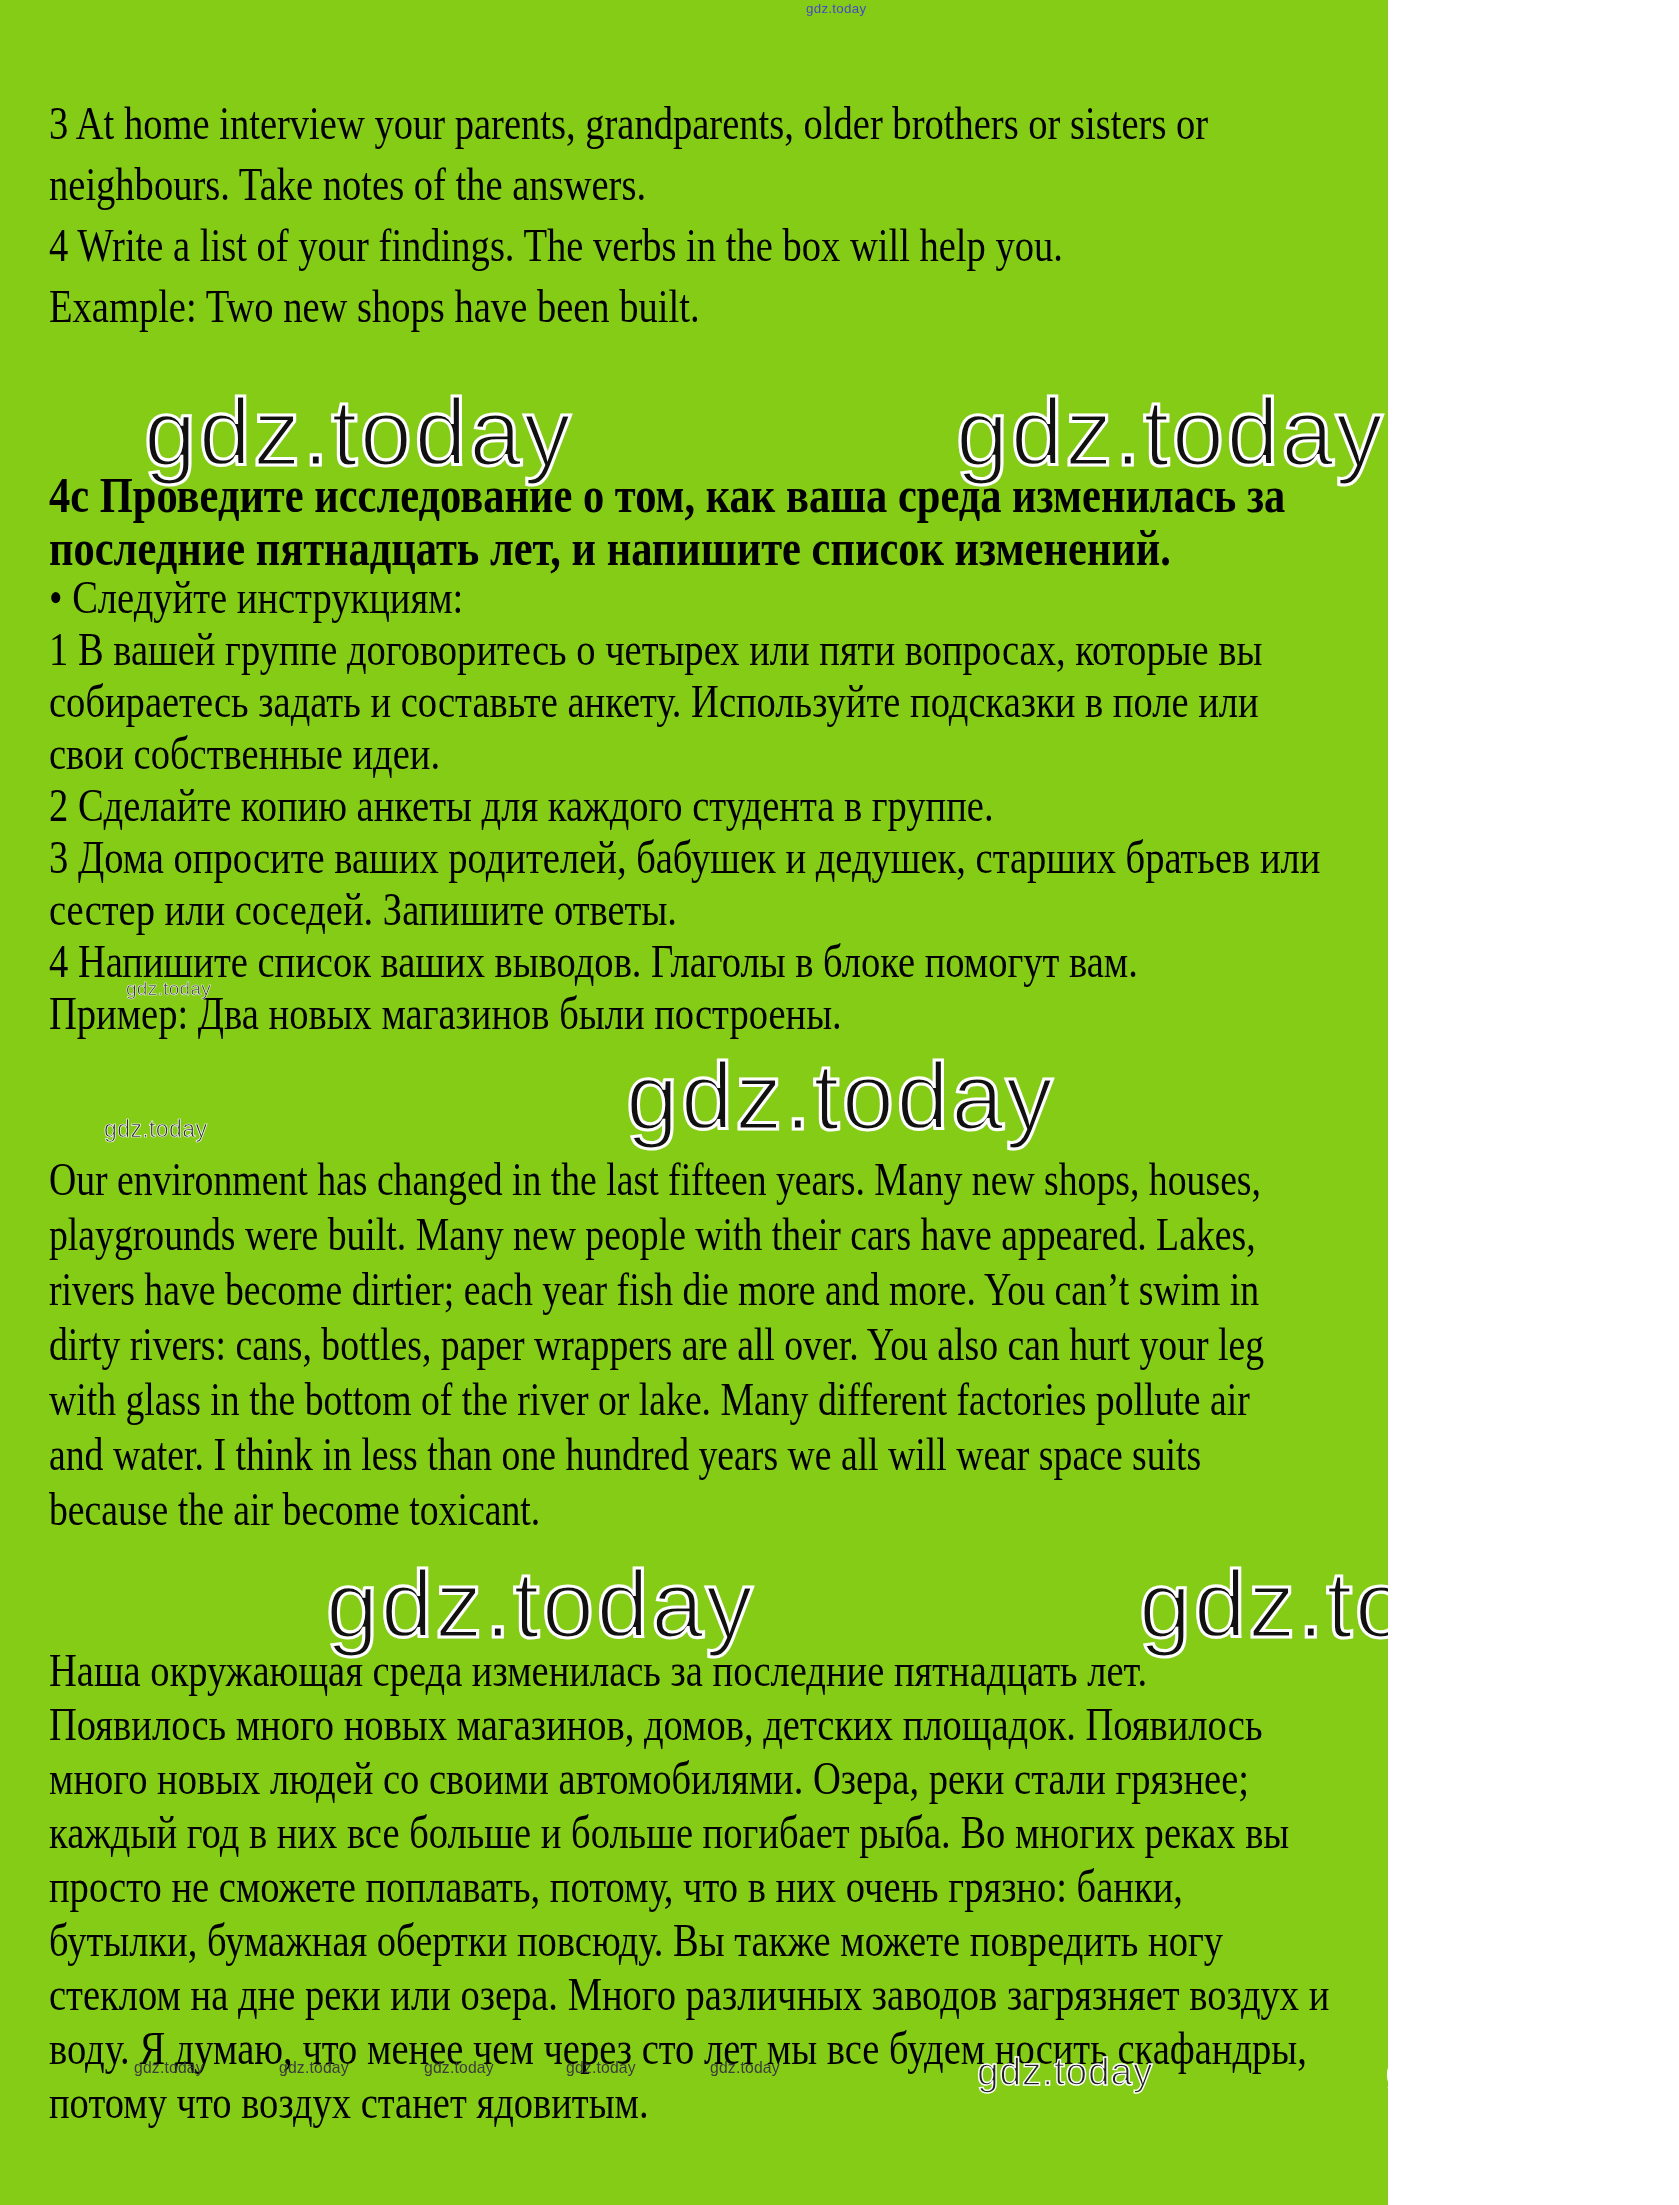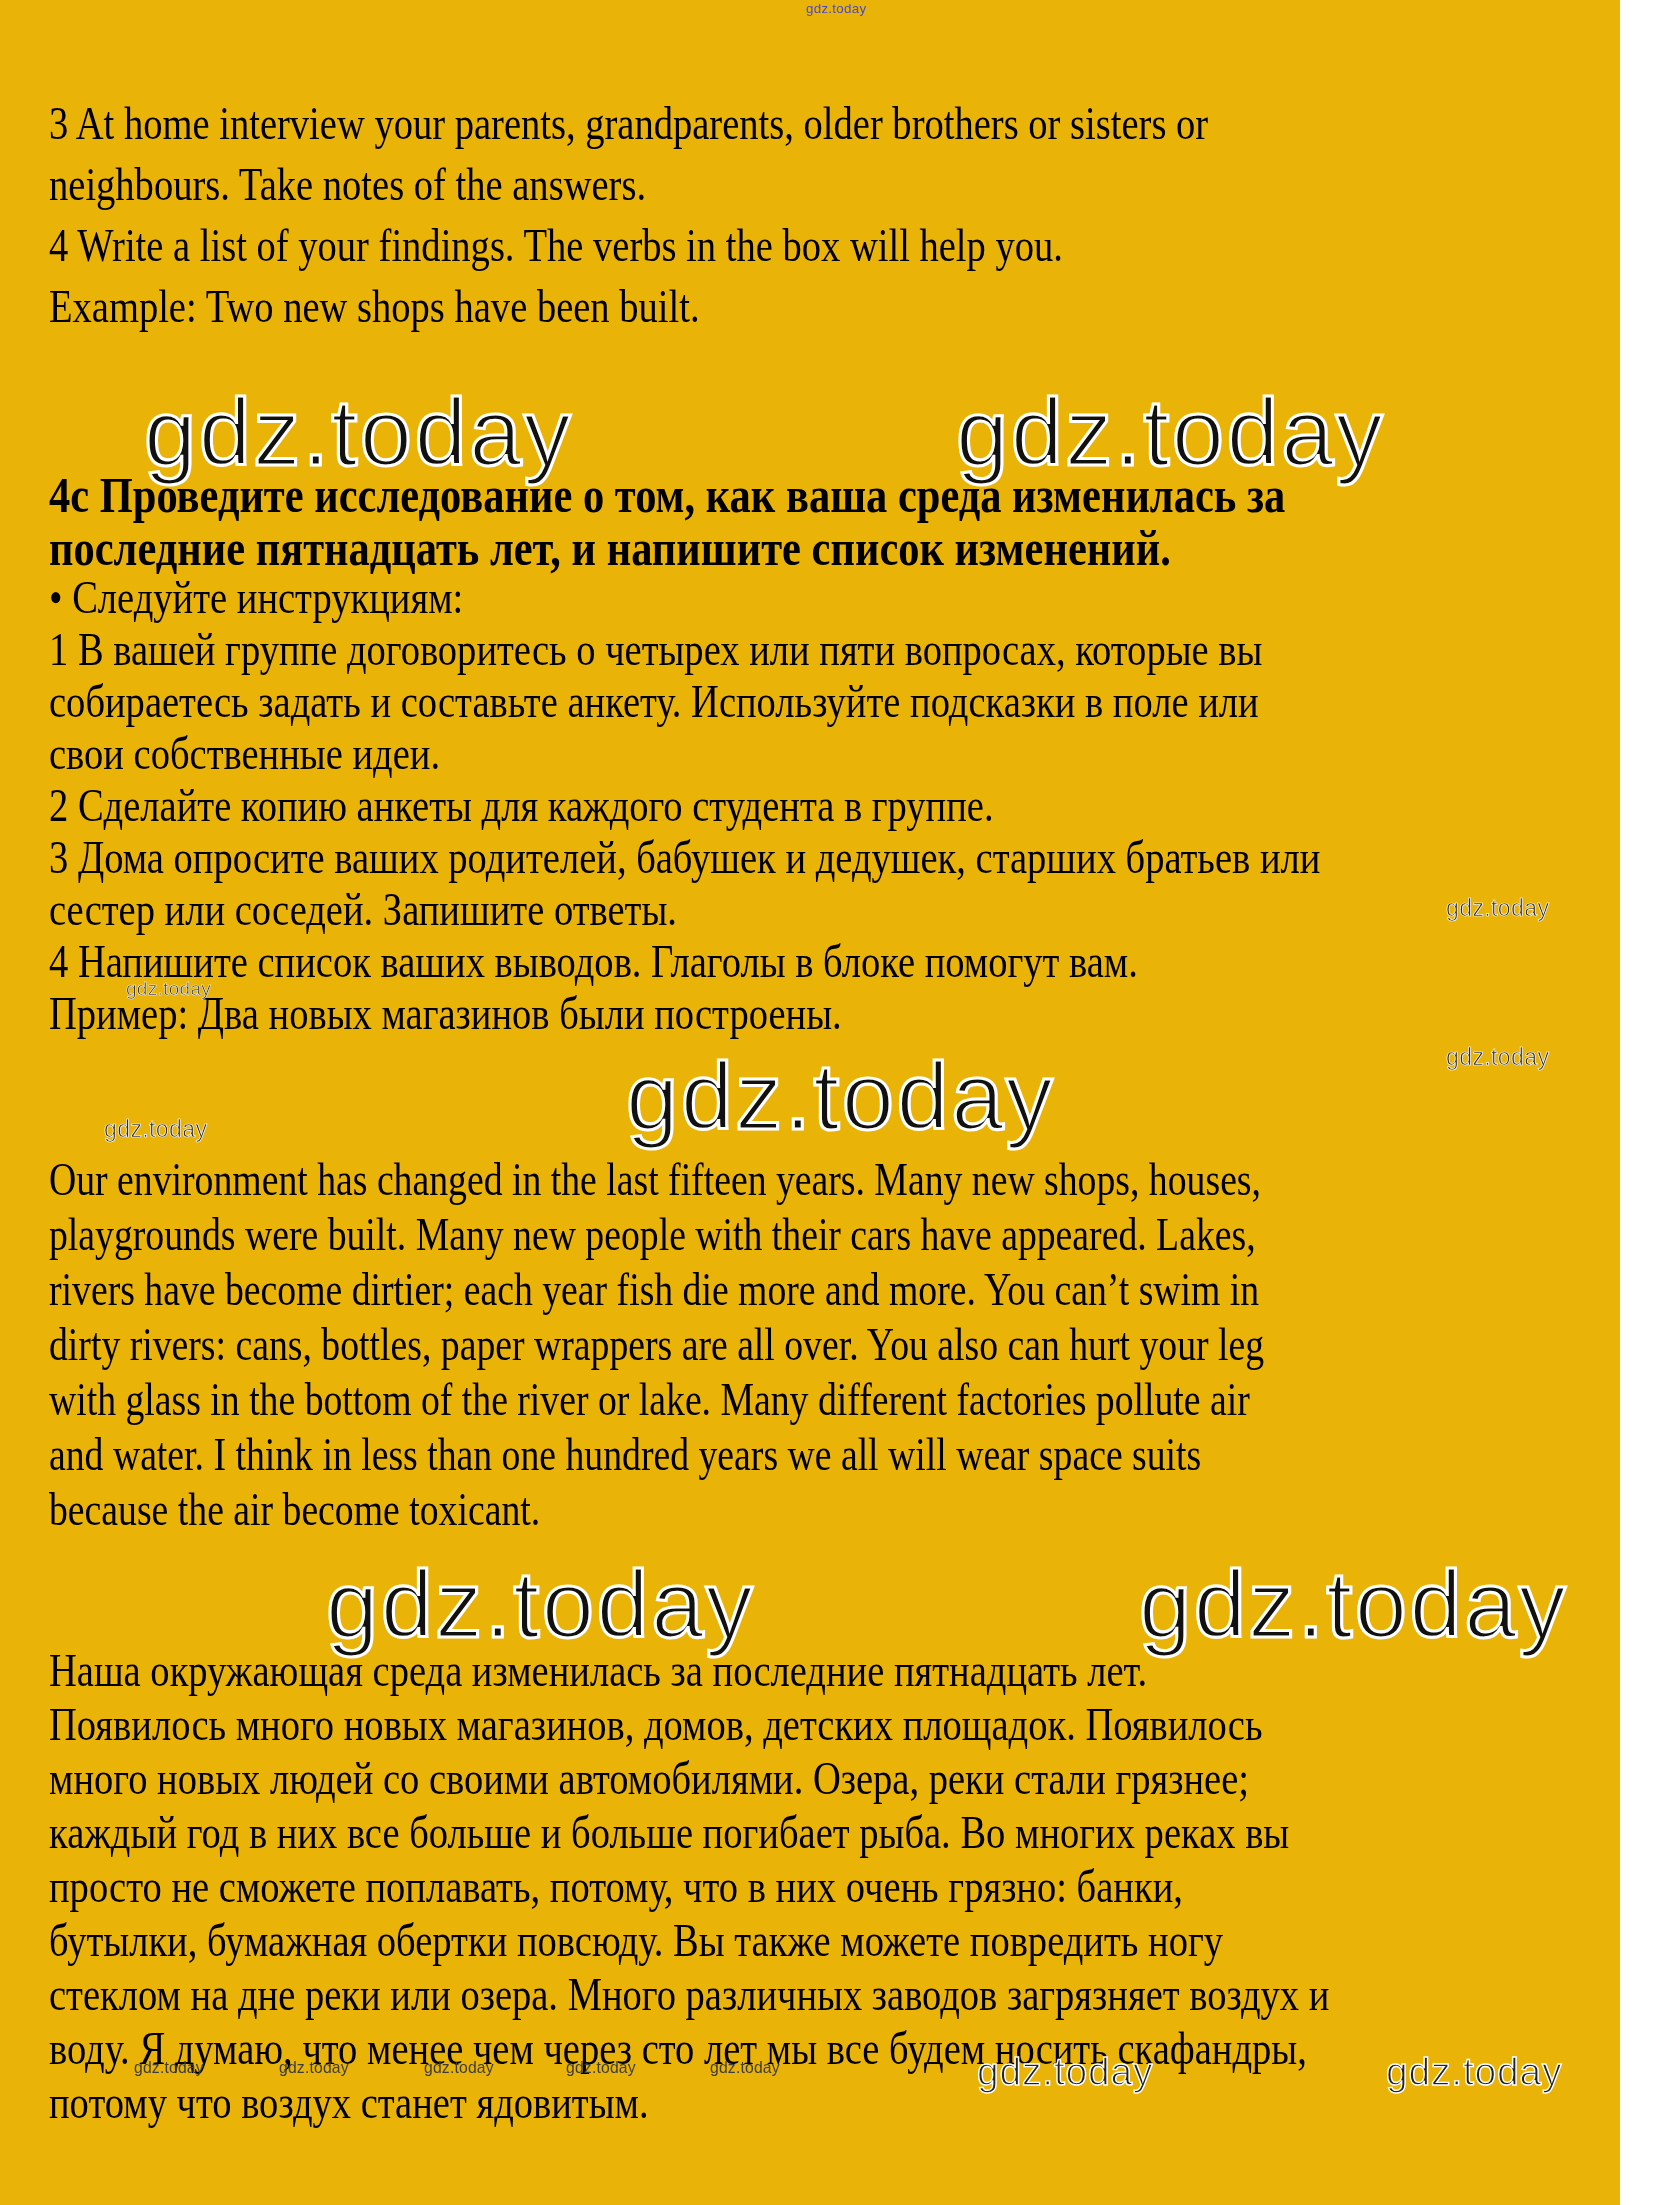--- a/index.html
+++ b/index.html
@@ -2,23 +2,23 @@
 <html style="font-size:12.6px"><head>
 <meta charset="utf-8">
 <style>
   html, body {
     margin: 0;
     padding: 0;
     background: #ffffff;
   }
   .page {
     position: relative;
-    width: 1620px;
+    width: 1388px;
     height: 2205px;
-    background: #eab308;
+    background: #84cc16;
     overflow: hidden;
     font-family: "Liberation Serif", "DejaVu Serif", serif;
     color: #000000;
   }
   
   .para {
     position: absolute;
     white-space: pre;
     transform: scaleX(0.82);
     transform-origin: 0 0;

